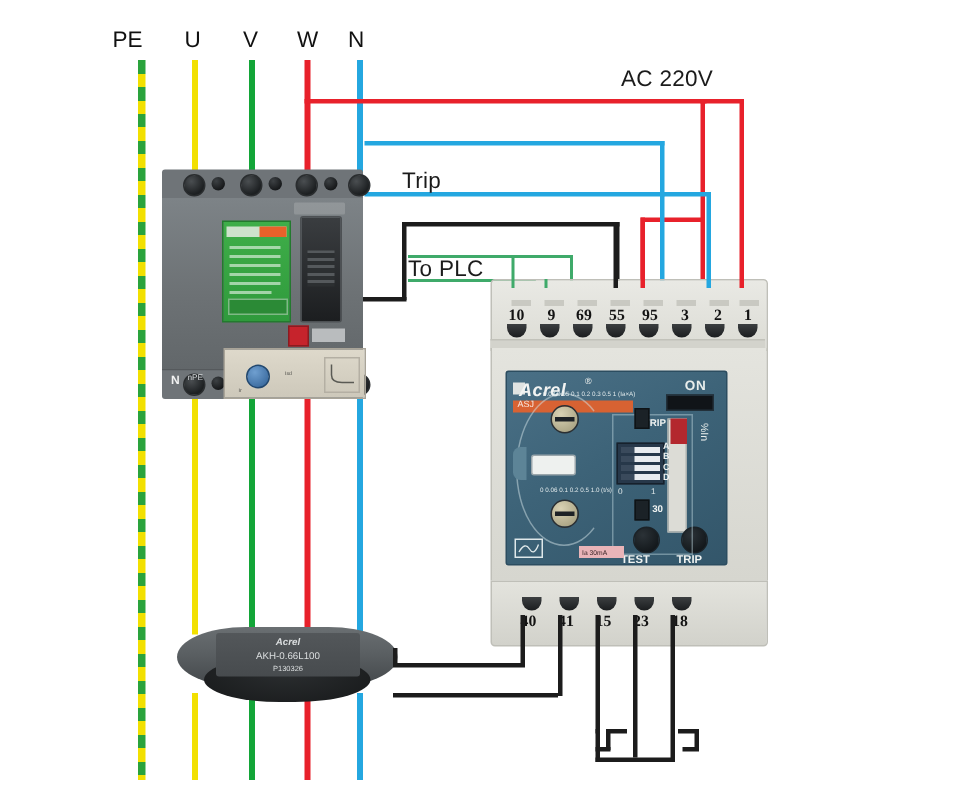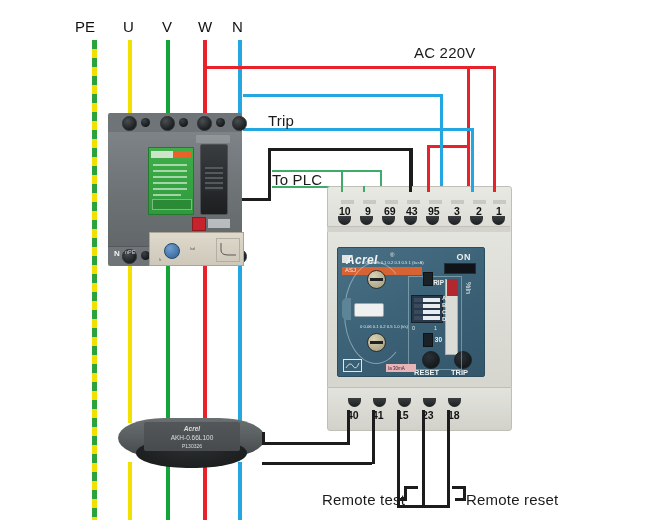--- a/index.html
+++ b/index.html
@@ -51,21 +51,21 @@
   .rl-topcap{position:absolute;left:0;top:0;width:183px;height:46px;
      background:linear-gradient(180deg,#e9e9e4,#dcdcd5);border:1px solid #bfbfb8;border-radius:3px 3px 0 0;}
   .rl-mid{position:absolute;left:0;top:46px;width:183px;height:155px;
      background:linear-gradient(180deg,#e4e4de,#d6d6cf);border-left:1px solid #bfbfb8;border-right:1px solid #bfbfb8;}
   .rl-botcap{position:absolute;left:0;top:201px;width:183px;height:42px;
      background:linear-gradient(180deg,#e3e3dd,#d2d2cb);border:1px solid #bfbfb8;border-radius:0 0 3px 3px;}
   .rl-face{position:absolute;left:10px;top:61px;width:146px;height:128px;
      background:linear-gradient(150deg,#4a7086 0%,#3d6378 45%,#33566a 100%);border:1px solid #2c4d60;border-radius:2px;}
   .term{position:absolute;width:13px;height:9px;border-radius:0 0 7px 7px;
      background:linear-gradient(180deg,#3c3f41,#1b1d1f);}
-  .term-n{position:absolute;font-size:10.5px;color:#131313;font-weight:bold;}
+  .term-n{position:absolute;font-size:10.5px;color:#131313;font-weight:bold;font-family:Liberation Serif, serif;}
   .term-slot{position:absolute;width:13px;height:4px;background:#c9c9c2;}
   .rl-step{position:absolute;left:0;top:40px;width:183px;height:6px;background:#d3d3cc;border-top:1px solid #c2c2ba;}
   .acrel{position:absolute;left:8px;top:5px;font-size:12px;font-weight:bold;color:#f2f4f3;font-style:italic;letter-spacing:.3px;}
   .acrel-mk{position:absolute;left:4px;top:7px;width:8px;height:8px;background:#dfe3e2;}
   .acrel-r{position:absolute;left:52px;top:4px;font-size:6px;color:#eaeeec;}
   .orangebar{position:absolute;left:4px;top:19px;width:80px;height:8px;background:#e8622a;opacity:.9;}
   .modeltxt{position:absolute;left:7px;top:19px;font-size:6px;color:#f7e9e2;}
   .onlbl{position:absolute;right:13px;top:4px;font-size:9px;color:#e9eeec;font-weight:bold;letter-spacing:.5px;}
   .onwin{position:absolute;right:8px;top:15px;width:30px;height:9px;background:#101418;border:1px solid #22303a;}
   .scale{position:absolute;right:26px;top:31px;width:11px;height:74px;background:#dcdcd6;border:1px solid #aab0ae;}
@@ -222,21 +222,21 @@
     <div class="term-slot" style="left:58px;top:14px;"></div>
     <div class="term-slot" style="left:80px;top:14px;"></div>
     <div class="term-slot" style="left:102px;top:14px;"></div>
     <div class="term-slot" style="left:124px;top:14px;"></div>
     <div class="term-slot" style="left:146px;top:14px;"></div>
     <div class="term-slot" style="left:166px;top:14px;"></div>
 
     <div class="term-n" style="left:12px;top:19px;">10</div>
     <div class="term-n" style="left:38px;top:19px;">9</div>
     <div class="term-n" style="left:57px;top:19px;">69</div>
-    <div class="term-n" style="left:79px;top:19px;">43</div>
+    <div class="term-n" style="left:79px;top:19px;">55</div>
     <div class="term-n" style="left:101px;top:19px;">95</div>
     <div class="term-n" style="left:127px;top:19px;">3</div>
     <div class="term-n" style="left:149px;top:19px;">2</div>
     <div class="term-n" style="left:169px;top:19px;">1</div>
 
     <div class="term" style="left:11px;top:30px;"></div>
     <div class="term" style="left:33px;top:30px;"></div>
     <div class="term" style="left:55px;top:30px;"></div>
     <div class="term" style="left:77px;top:30px;"></div>
     <div class="term" style="left:99px;top:30px;"></div>
@@ -269,21 +269,21 @@
       <div class="scale"></div>
       <div class="scale-red"></div>
       <div class="sc-t" style="right:40px;top:31px;">TRIP</div>
       <div class="sc-t" style="right:42px;top:49px;">70</div>
       <div class="sc-t" style="right:42px;top:68px;">50</div>
       <div class="sc-t" style="right:42px;top:88px;">30</div>
       <div class="pctln">%In</div>
 
       <div class="rbtn" style="left:84px;top:103px;"></div>
       <div class="rbtn" style="left:116px;top:103px;"></div>
-      <div class="rbtn-l" style="left:76px;top:120px;">RESET</div>
+      <div class="rbtn-l" style="left:76px;top:120px;">TEST</div>
       <div class="rbtn-l" style="left:113px;top:120px;">TRIP</div>
 
       <div class="arc" style="left:6px;top:14px;width:62px;height:100px;border-right-color:transparent;"></div>
       <div class="tab-l"></div>
       <div class="window"></div>
 
       <div class="knob" style="left:29px;top:22px;">
         <div class="knob-s"></div>
       </div>
       <div class="scaletxt" style="left:24px;top:12px;">0.03  0.05  0.1  0.2  0.3  0.5  1  (Ia×A)</div>
@@ -362,16 +362,14 @@
   <div class="hw" style="left:397px;top:498px;width:10px;background:#1c1c1c;"></div>
 
   <div class="hw" style="left:397px;top:505px;width:53px;background:#1c1c1c;"></div>
   <div class="vw" style="left:397px;top:488px;height:20px;width:3px;background:#1c1c1c;"></div>
   <div class="vw" style="left:447px;top:488px;height:20px;width:3px;background:#1c1c1c;"></div>
 
   <div class="hw" style="left:452px;top:486px;width:14px;background:#1c1c1c;"></div>
   <div class="vw" style="left:463px;top:486px;height:14px;width:3px;background:#1c1c1c;"></div>
   <div class="hw" style="left:455px;top:498px;width:11px;background:#1c1c1c;"></div>
 
-  <div class="lbl" style="left:322px;top:491px;">Remote test</div>
-  <div class="lbl" style="left:466px;top:491px;">Remote reset</div>
 
 </div>
 
 </body></html>

